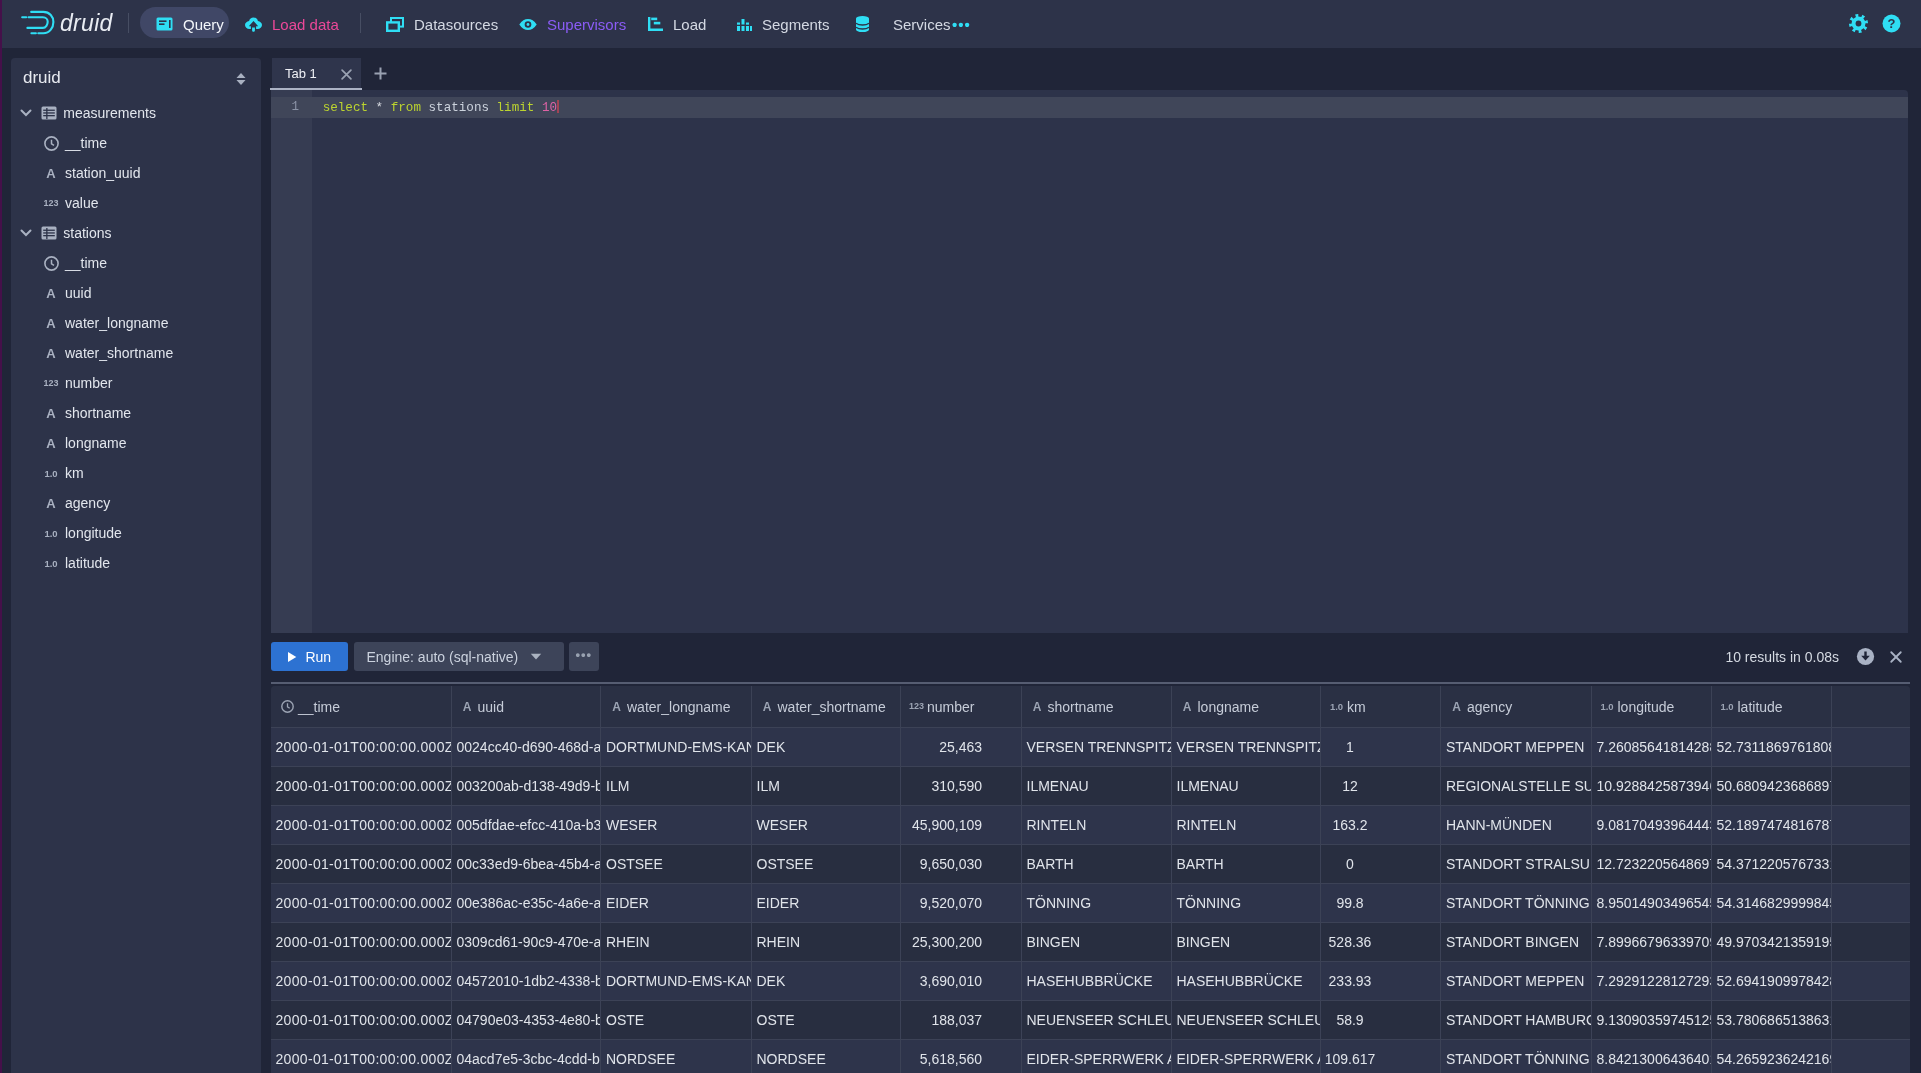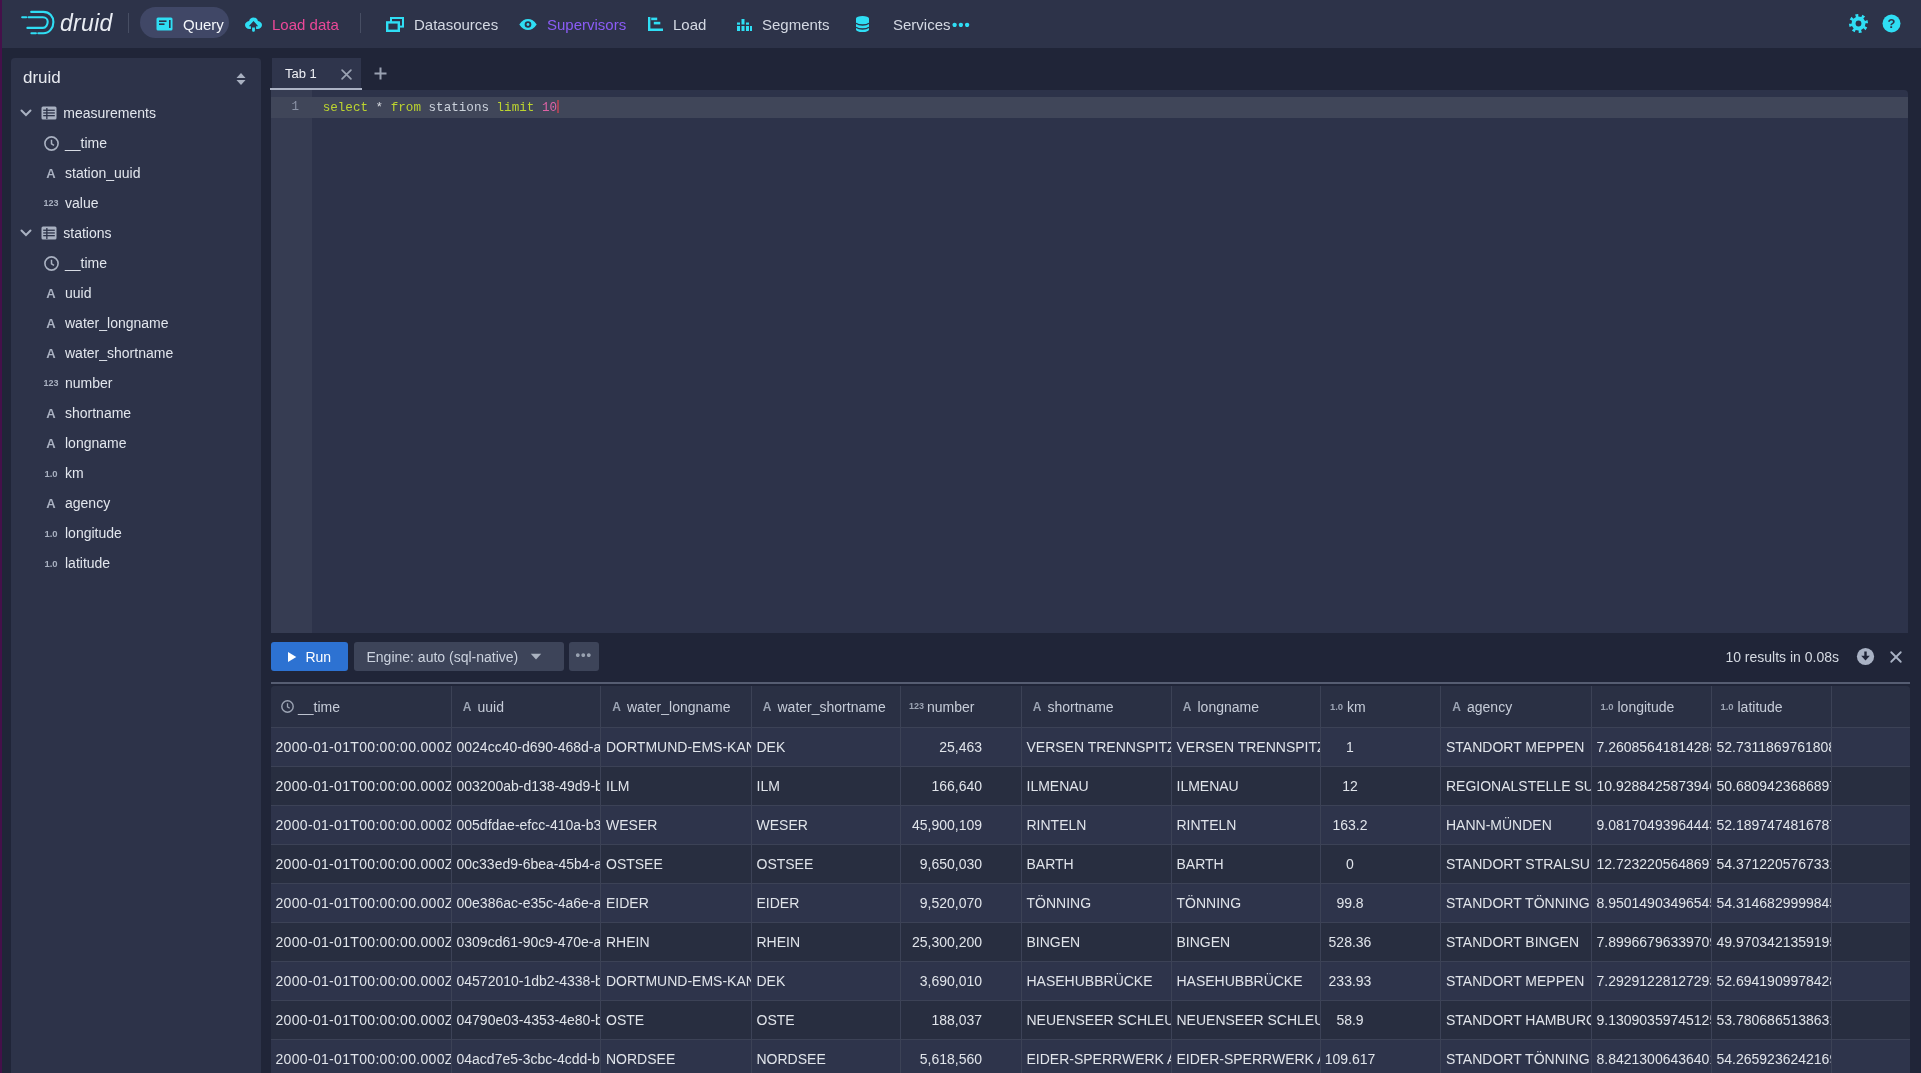--- a/index.html
+++ b/index.html
@@ -414,21 +414,21 @@
 <div class="cell" style="left:179.5px;top:80.0px;width:149.5px;height:39.00px;">
       <span style="margin-left:6px;">003200ab-d138-49d9-b2e6-4f1a8c5d7e90</span>
     </div>
 <div class="cell" style="left:329.0px;top:80.0px;width:150.5px;height:39.00px;">
       <span style="margin-left:6px;">ILM</span>
     </div>
 <div class="cell" style="left:479.5px;top:80.0px;width:149.5px;height:39.00px;">
       <span style="margin-left:6px;">ILM</span>
     </div>
 <div class="cell" style="left:629.0px;top:80.0px;width:120.5px;height:39.00px;justify-content:flex-end">
-      <span style="margin-right:38.5px">166,640</span>
+      <span style="margin-right:38.5px">310,590</span>
     </div>
 <div class="cell" style="left:749.5px;top:80.0px;width:150px;height:39.00px;">
       <span style="margin-left:6px;">ILMENAU</span>
     </div>
 <div class="cell" style="left:899.5px;top:80.0px;width:149.5px;height:39.00px;">
       <span style="margin-left:6px;">ILMENAU</span>
     </div>
 <div class="cell" style="left:1049.0px;top:80.0px;width:120px;height:39.00px;justify-content:center">
       <span style="margin-right:60px">12</span>
     </div>

